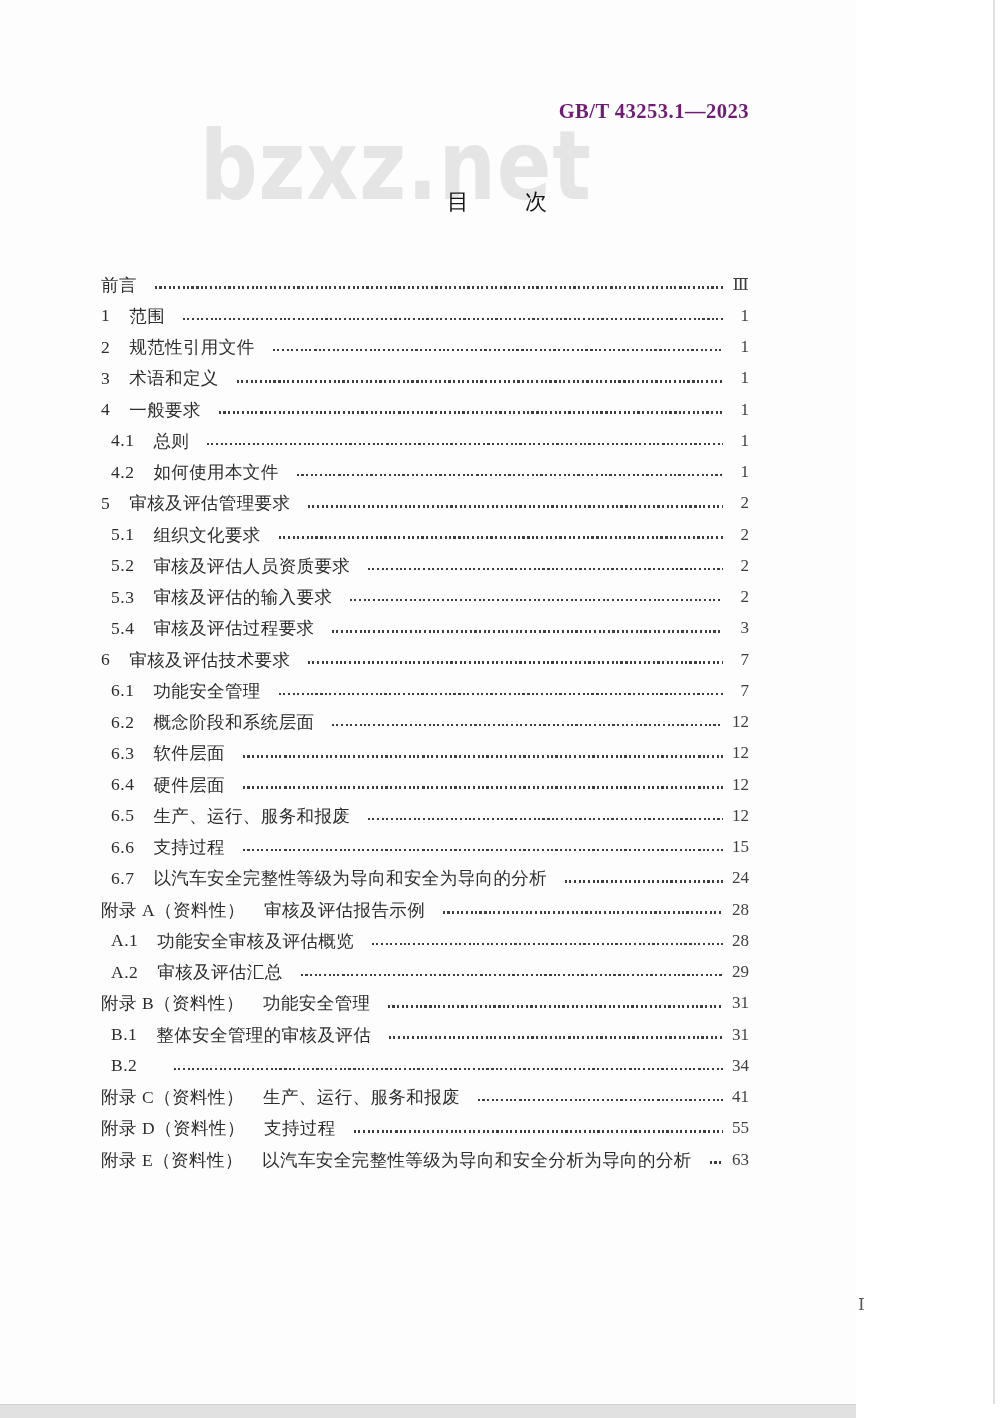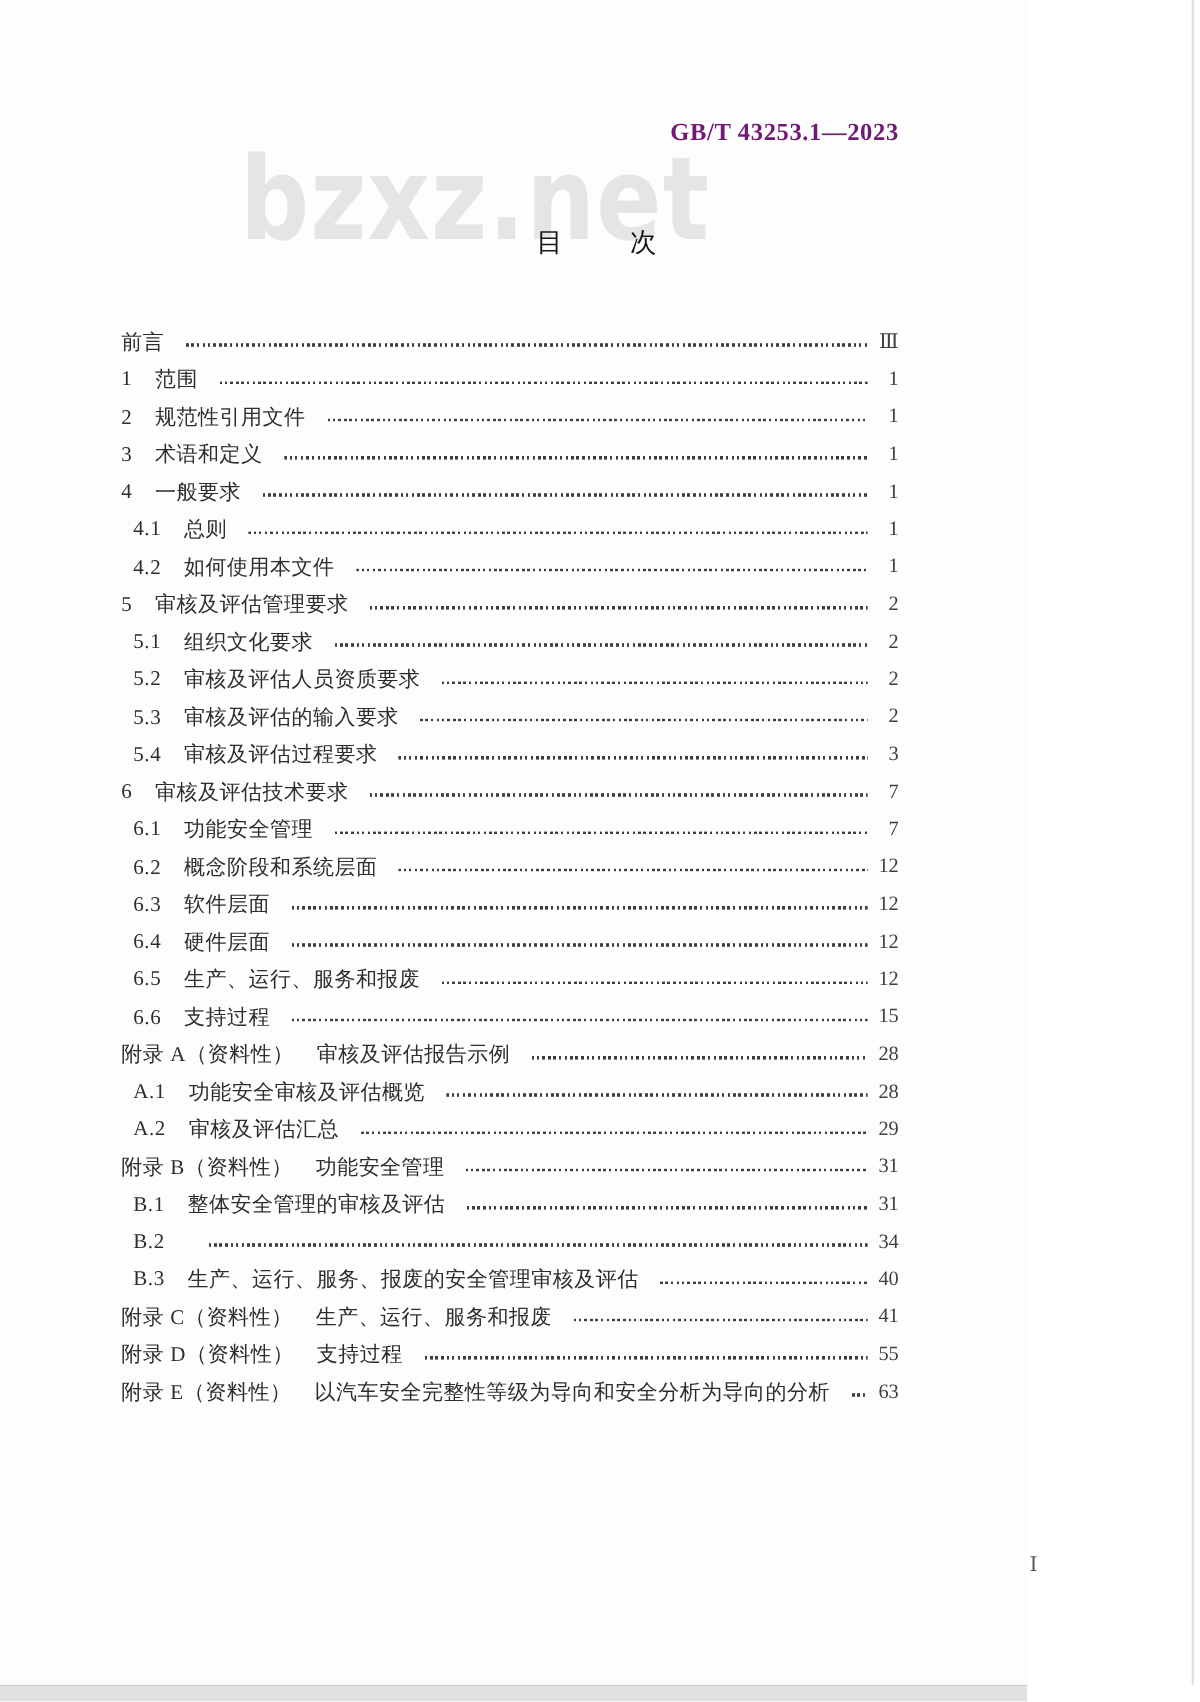--- a/index.html
+++ b/index.html
@@ -252,20 +252,26 @@
     <span class="title">生产、运行、服务和报废</span>
     <span class="dots"></span>
     <span class="pagenum">12</span>
   </div>
       <div class="toc-row level-1">
     <span class="num">6.6</span>
     <span class="title">支持过程</span>
     <span class="dots"></span>
     <span class="pagenum">15</span>
   </div>
+      <div class="toc-row level-1">
+    <span class="num">6.7</span>
+    <span class="title">以汽车安全完整性等级为导向和安全为导向的分析</span>
+    <span class="dots"></span>
+    <span class="pagenum">24</span>
+  </div>
       <div class="toc-row level-0">
     <span class="num">附录 A（资料性）</span>
     <span class="title">审核及评估报告示例</span>
     <span class="dots"></span>
     <span class="pagenum">28</span>
   </div>
       <div class="toc-row level-1">
     <span class="num">A.1</span>
     <span class="title">功能安全审核及评估概览</span>
     <span class="dots"></span>
@@ -287,26 +293,20 @@
     <span class="num">B.1</span>
     <span class="title">整体安全管理的审核及评估</span>
     <span class="dots"></span>
     <span class="pagenum">31</span>
   </div>
       <div class="toc-row level-1">
     <span class="num">B.2</span>
     <span class="dots"></span>
     <span class="pagenum">34</span>
   </div>
-      <div class="toc-row level-1">
-    <span class="num">B.3</span>
-    <span class="title">生产、运行、服务、报废的安全管理审核及评估</span>
-    <span class="dots"></span>
-    <span class="pagenum">40</span>
-  </div>
       <div class="toc-row level-0">
     <span class="num">附录 C（资料性）</span>
     <span class="title">生产、运行、服务和报废</span>
     <span class="dots"></span>
     <span class="pagenum">41</span>
   </div>
       <div class="toc-row level-0">
     <span class="num">附录 D（资料性）</span>
     <span class="title">支持过程</span>
     <span class="dots"></span>

